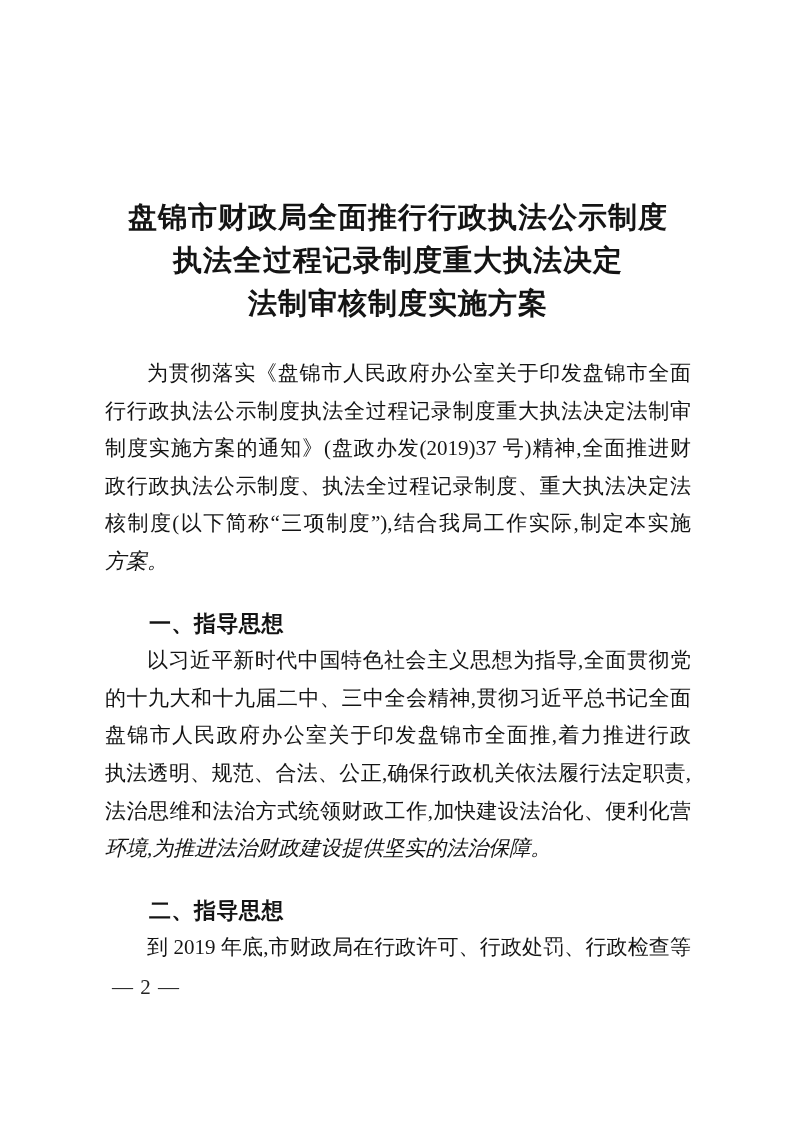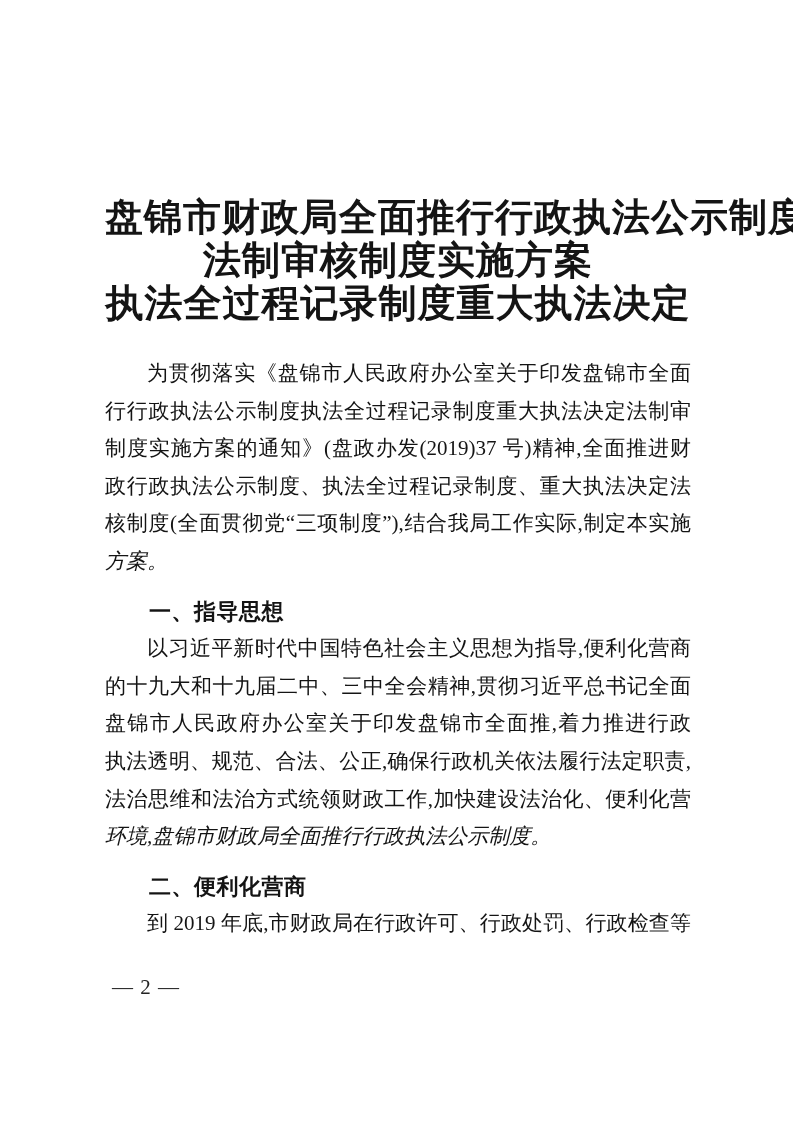--- a/index.html
+++ b/index.html
@@ -17,21 +17,21 @@
     font-family: "Liberation Serif", "DejaVu Serif", serif;
   }
   .content {
     position: absolute;
     left: 105px;
     top: 0;
     width: 586px;
   }
   .doc-title {
     margin-top: 196px;
-    font-size: 38px;
+    font-size: 29px;
     line-height: 43px;
     font-weight: 700;
     text-align: center;
     letter-spacing: 1px;
     font-family: "Liberation Serif", "DejaVu Serif", serif;
   }
   .title-line { white-space: nowrap; }
   .body-block {
     margin-top: 30px;
     font-size: 21px;
@@ -47,21 +47,21 @@
   }
   .bodyline.first { text-indent: 2em; }
   .bodyline.end {
     text-align-last: left;
     font-style: italic;
     -moz-text-align-last: left;
   }
   .heading {
     height: 37.6px;
     line-height: 37.6px;
-    margin-top: 12px;
+    margin-top: 24px;
     text-indent: 2em;
     font-weight: 700;
     font-size: 22px;
     text-align: left;
     text-align-last: left;
     -moz-text-align-last: left;
     font-family: "Liberation Sans", "DejaVu Sans", sans-serif;
     letter-spacing: 0.5px;
   }
   .page-footer {
@@ -76,47 +76,47 @@
   }
 </style>
 </head>
 <body>
 
 <div class="page">
   <div class="content">
 
     <div class="doc-title">
       <div class="title-line">盘锦市财政局全面推行行政执法公示制度</div>
+      <div class="title-line">执法全过程记录制度重大执法决定</div>
       <div class="title-line">法制审核制度实施方案</div>
-      <div class="title-line">执法全过程记录制度重大执法决定</div>
     </div>
 
     <div class="body-block">
 
       <div>
         <div class="bodyline first">为贯彻落实《盘锦市人民政府办公室关于印发盘锦市全面推</div>
         <div class="bodyline">行行政执法公示制度执法全过程记录制度重大执法决定法制审核</div>
         <div class="bodyline">制度实施方案的通知》(盘政办发(2019)37 号)精神,全面推进财</div>
         <div class="bodyline">政行政执法公示制度、执法全过程记录制度、重大执法决定法制审</div>
-        <div class="bodyline">核制度(全面贯彻党“三项制度”),结合我局工作实际,制定本实施</div>
+        <div class="bodyline">核制度(以下简称“三项制度”),结合我局工作实际,制定本实施</div>
         <div class="bodyline end">方案。</div>
       </div>
 
       <div class="heading">一、指导思想</div>
 
       <div>
-        <div class="bodyline first">以习近平新时代中国特色社会主义思想为指导,便利化营商</div>
+        <div class="bodyline first">以习近平新时代中国特色社会主义思想为指导,全面贯彻党</div>
         <div class="bodyline">的十九大和十九届二中、三中全会精神,贯彻习近平总书记全面依</div>
         <div class="bodyline">盘锦市人民政府办公室关于印发盘锦市全面推,着力推进行政</div>
         <div class="bodyline">执法透明、规范、合法、公正,确保行政机关依法履行法定职责,以</div>
         <div class="bodyline">法治思维和法治方式统领财政工作,加快建设法治化、便利化营商</div>
-        <div class="bodyline end">环境,盘锦市财政局全面推行行政执法公示制度。</div>
+        <div class="bodyline end">环境,为推进法治财政建设提供坚实的法治保障。</div>
       </div>
 
-      <div class="heading">二、便利化营商</div>
+      <div class="heading">二、指导思想</div>
 
       <div>
         <div class="bodyline first">到 2019 年底,市财政局在行政许可、行政处罚、行政检查等行</div>
       </div>
 
     </div>
   </div>
 
   <div class="page-footer">— 2 —</div>
 </div>

